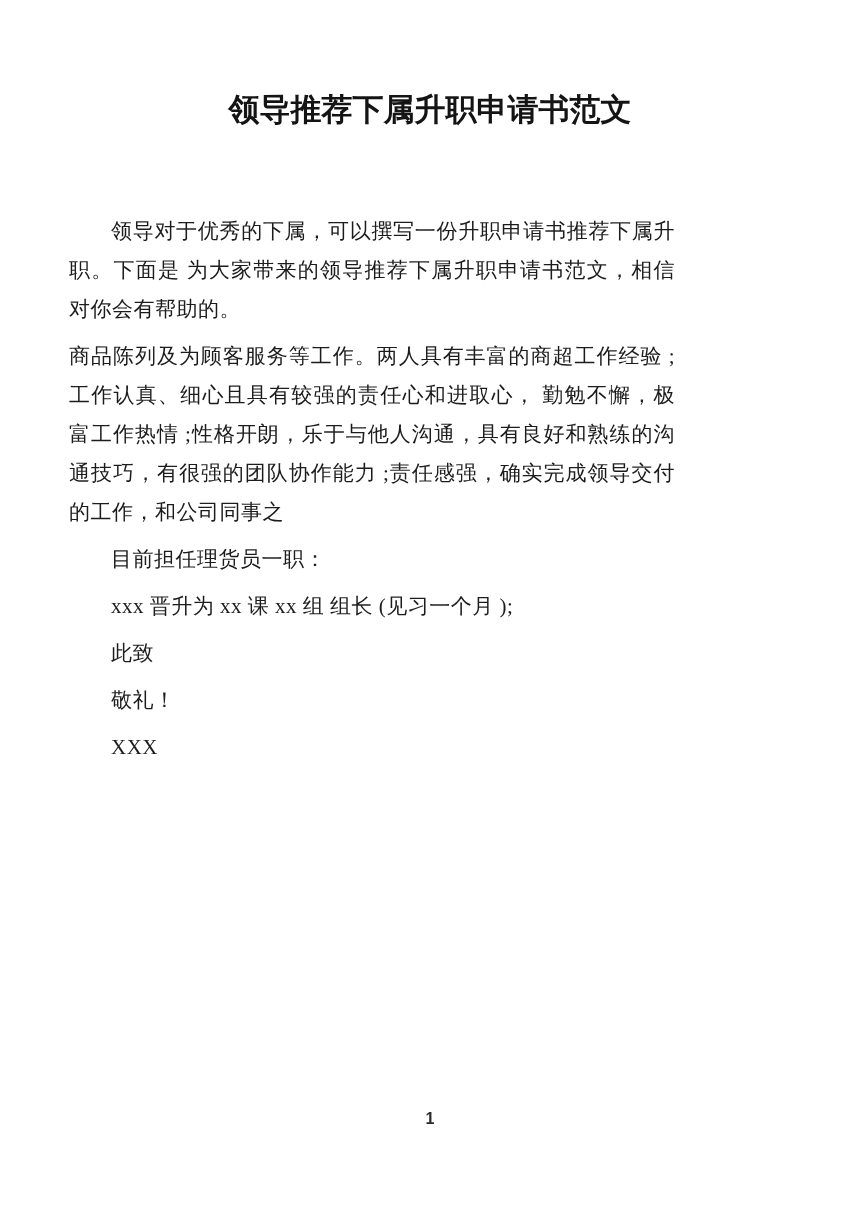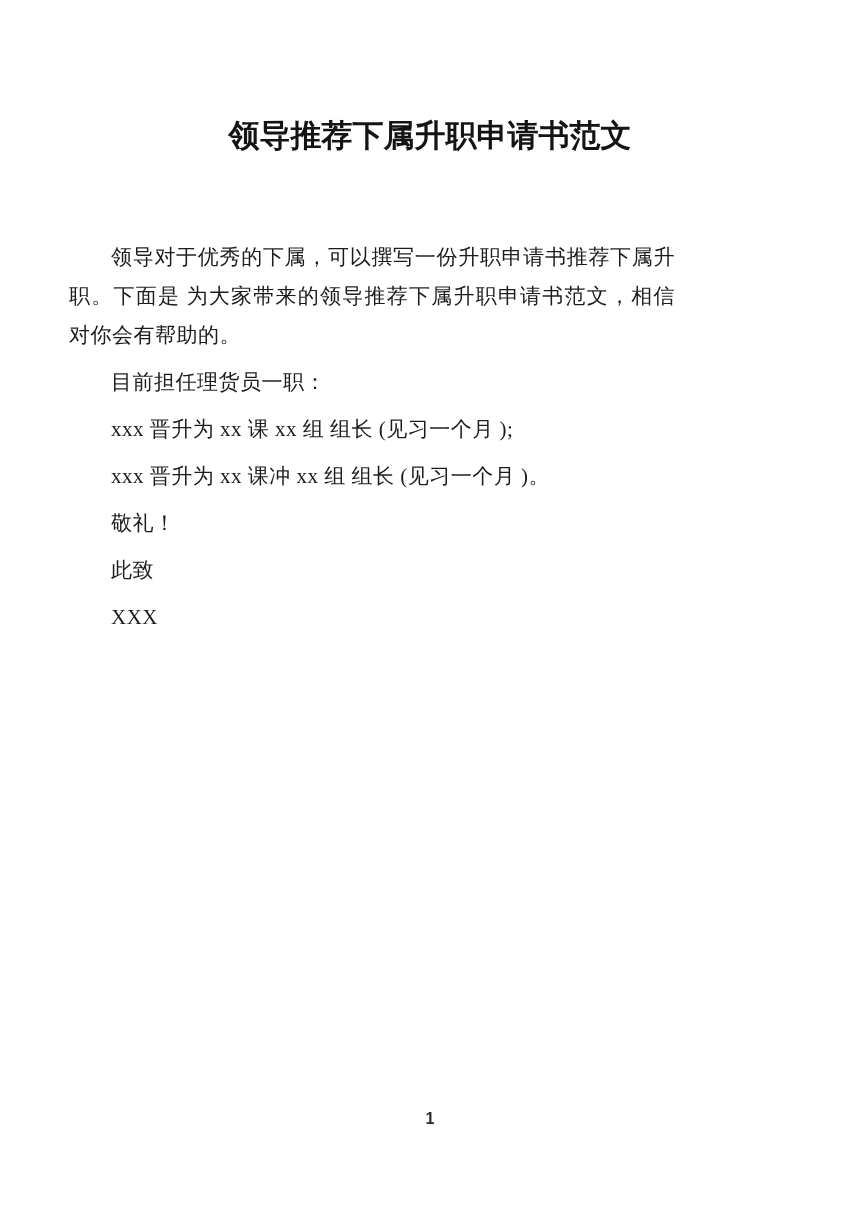--- a/index.html
+++ b/index.html
@@ -11,21 +11,21 @@
     position: relative;
     width: 860px;
     height: 1218px;
     background: #ffffff;
     color: #1c1c1c;
     font-family: "Liberation Serif", "DejaVu Serif", serif;
     overflow: hidden;
   }
   .doc-title {
     margin: 0;
-    padding-top: 116px;
+    padding-top: 90px;
     text-align: center;
     font-size: 31px;
     line-height: 40px;
     font-weight: 600;
     color: #141414;
   }
   .content {
     width: 606px;
     margin: 82px 0 0 69px;
     font-size: 21px;
@@ -56,23 +56,23 @@
 </style>
 </head>
 <body>
 
 <div class="page">
 
   <h1 class="doc-title">领导推荐下属升职申请书范文</h1>
 
   <div class="content">
     <p class="indent">领导对于优秀的下属，可以撰写一份升职申请书推荐下属升职。下面是 为大家带来的领导推荐下属升职申请书范文，相信对你会有帮助的。</p>
+    <p class="flush">商品陈列及为顾客服务等工作。两人具有丰富的商超工作经验 ;工作认真、细心且具有较强的责任心和进取心， 勤勉不懈，极富工作热情 ;性格开朗，乐于与他人沟通，具有良好和熟练的沟通技巧，有很强的团队协作能力 ;责任感强，确实完成领导交付的工作，和公司同事之</p>
     <p class="indent">目前担任理货员一职：</p>
     <p class="indent">xxx 晋升为 xx 课 xx 组 组长 (见习一个月 );</p>
-    <p class="indent">xxx 晋升为 xx 课冲 xx 组 组长 (见习一个月 )。</p>
+    <p class="indent">此致</p>
     <p class="indent">敬礼！</p>
-    <p class="indent">此致</p>
     <p class="indent">XXX</p>
   </div>
 
   <div class="footer">1</div>
 
 </div>
 
 </body></html>

